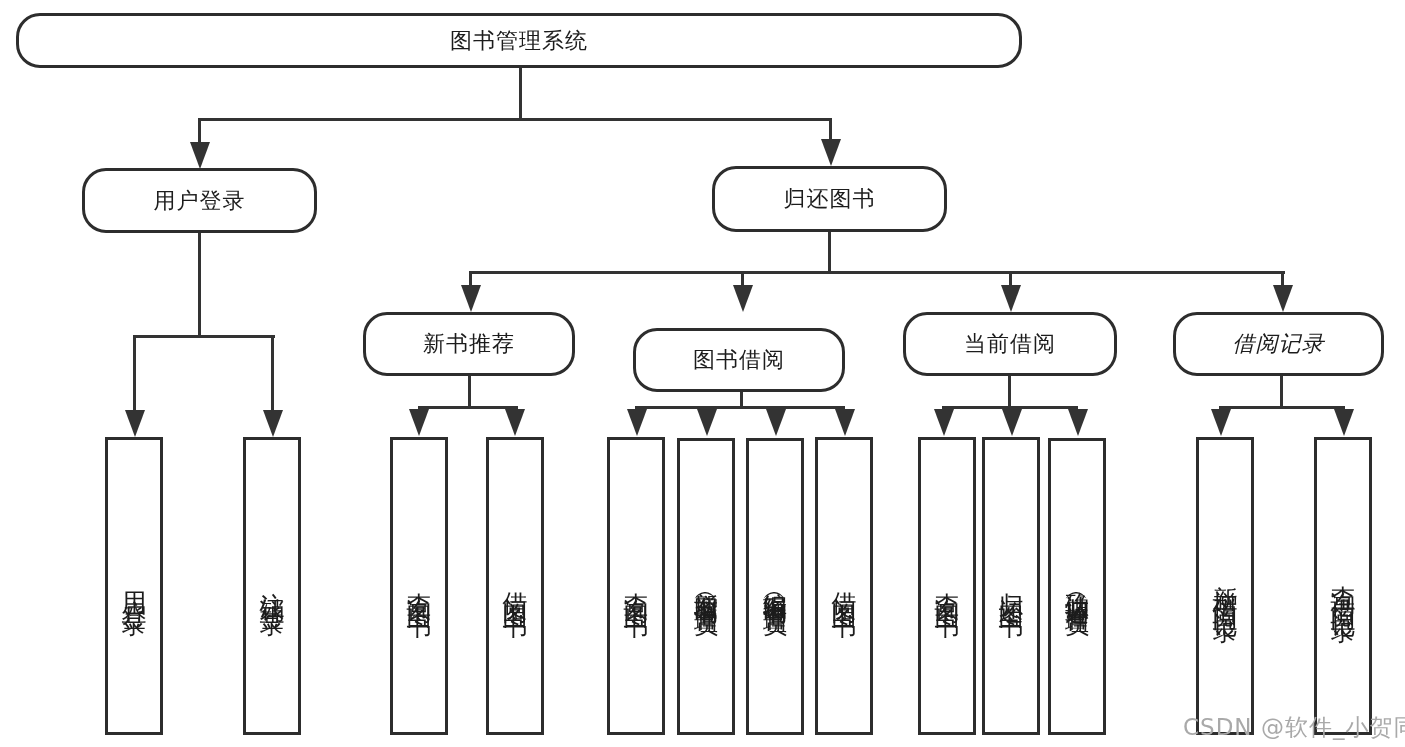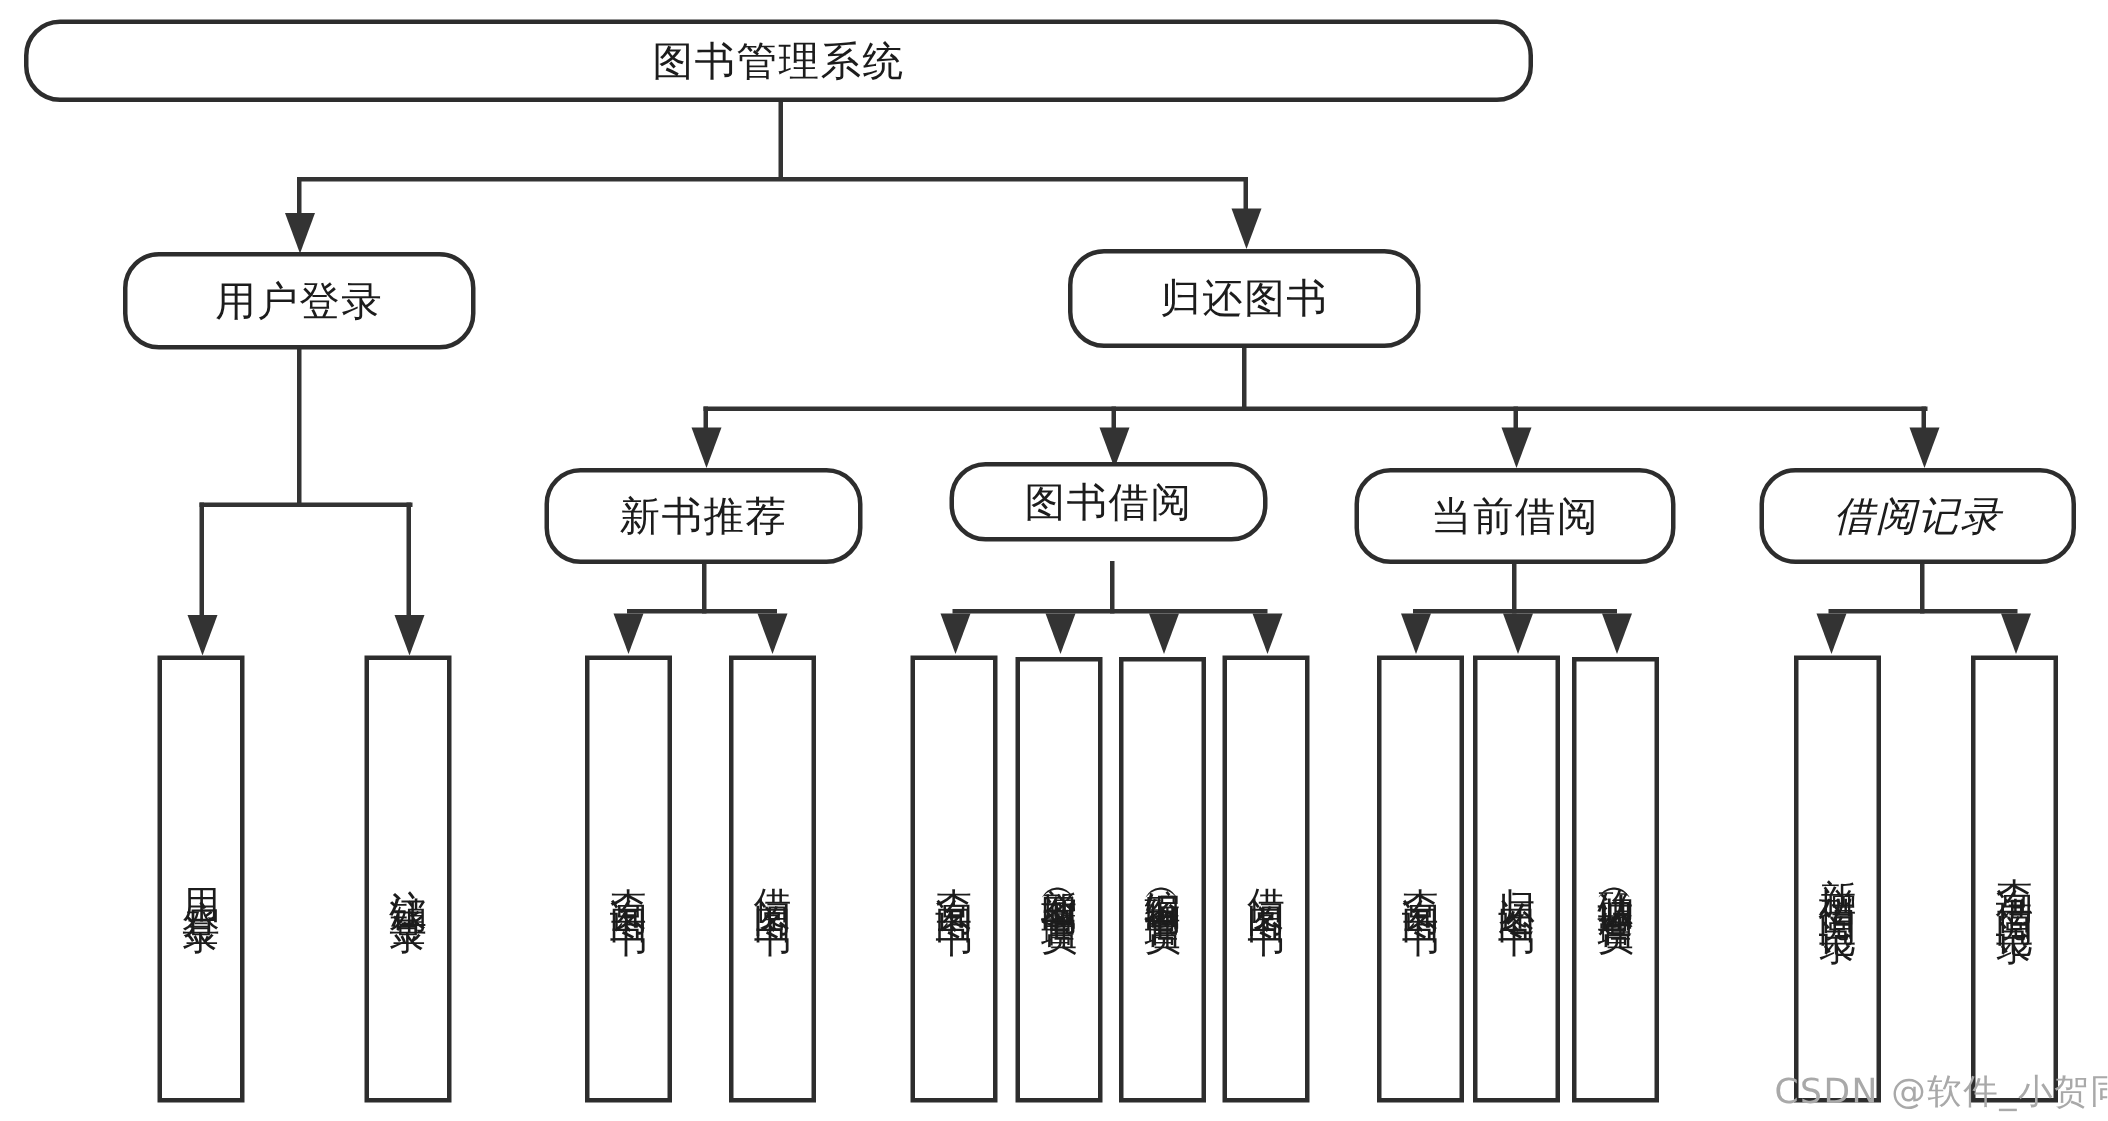--- a/index.html
+++ b/index.html
@@ -7,21 +7,21 @@
   body { font-family:"DejaVu Sans","Liberation Sans",sans-serif; }
   .canvas { position:relative; width:1405px; height:747px; background:#ffffff; overflow:hidden; }
 
   .node {
     position:absolute;
     border:3px solid #2d2d2d;
     background:#ffffff;
     display:flex; align-items:center; justify-content:center;
     color:#1c1c1c;
   }
-  .hnode { font-size:27px; letter-spacing:1px;border-radius:24px; }
+  .hnode { font-size:22px; letter-spacing:1px;border-radius:24px; }
 
   .vnode { font-size:25px; }
   .vnode .vtext {
     writing-mode:vertical-rl;
     text-orientation:upright;
     letter-spacing:7px;
     line-height:1;
     white-space:nowrap;
   }
   .vnode.long { font-size:24px; }
@@ -107,21 +107,21 @@
   <div class="node hnode" style="left:82px; top:168px; width:235px; height:65px;">
     <span>用户登录</span>
   </div>
   <div class="node hnode" style="left:712px; top:166px; width:235px; height:66px;">
     <span>归还图书</span>
   </div>
 
   <div class="node hnode" style="left:363px; top:312px; width:212px; height:64px;">
     <span>新书推荐</span>
   </div>
-  <div class="node hnode" style="left:633px; top:308px; width:212px; height:53px;">
+  <div class="node hnode" style="left:633px; top:328px; width:212px; height:64px;">
     <span>图书借阅</span>
   </div>
   <div class="node hnode" style="left:903px; top:312px; width:214px; height:64px;">
     <span>当前借阅</span>
   </div>
   <div class="node hnode" style="left:1173px; top:312px; width:211px; height:64px;font-style:italic;">
     <span>借阅记录</span>
   </div>
 
   <div class="node vnode" style="left:105px; top:437px; width:58px; height:298px;">

